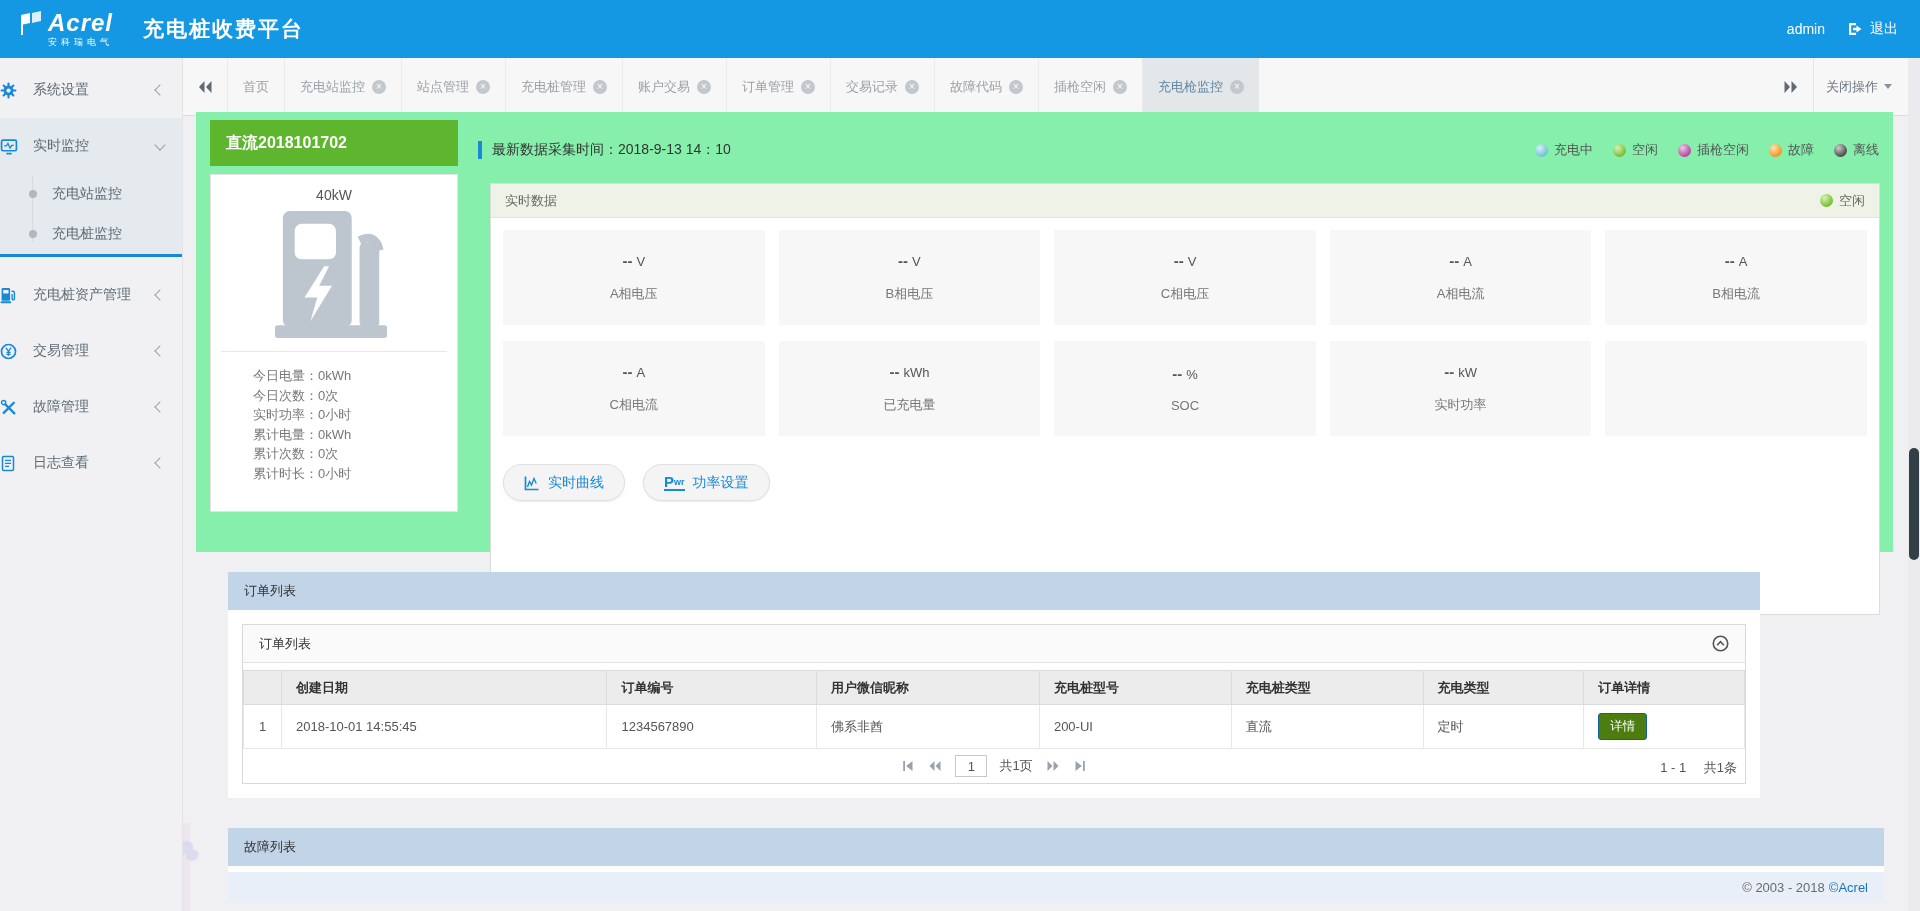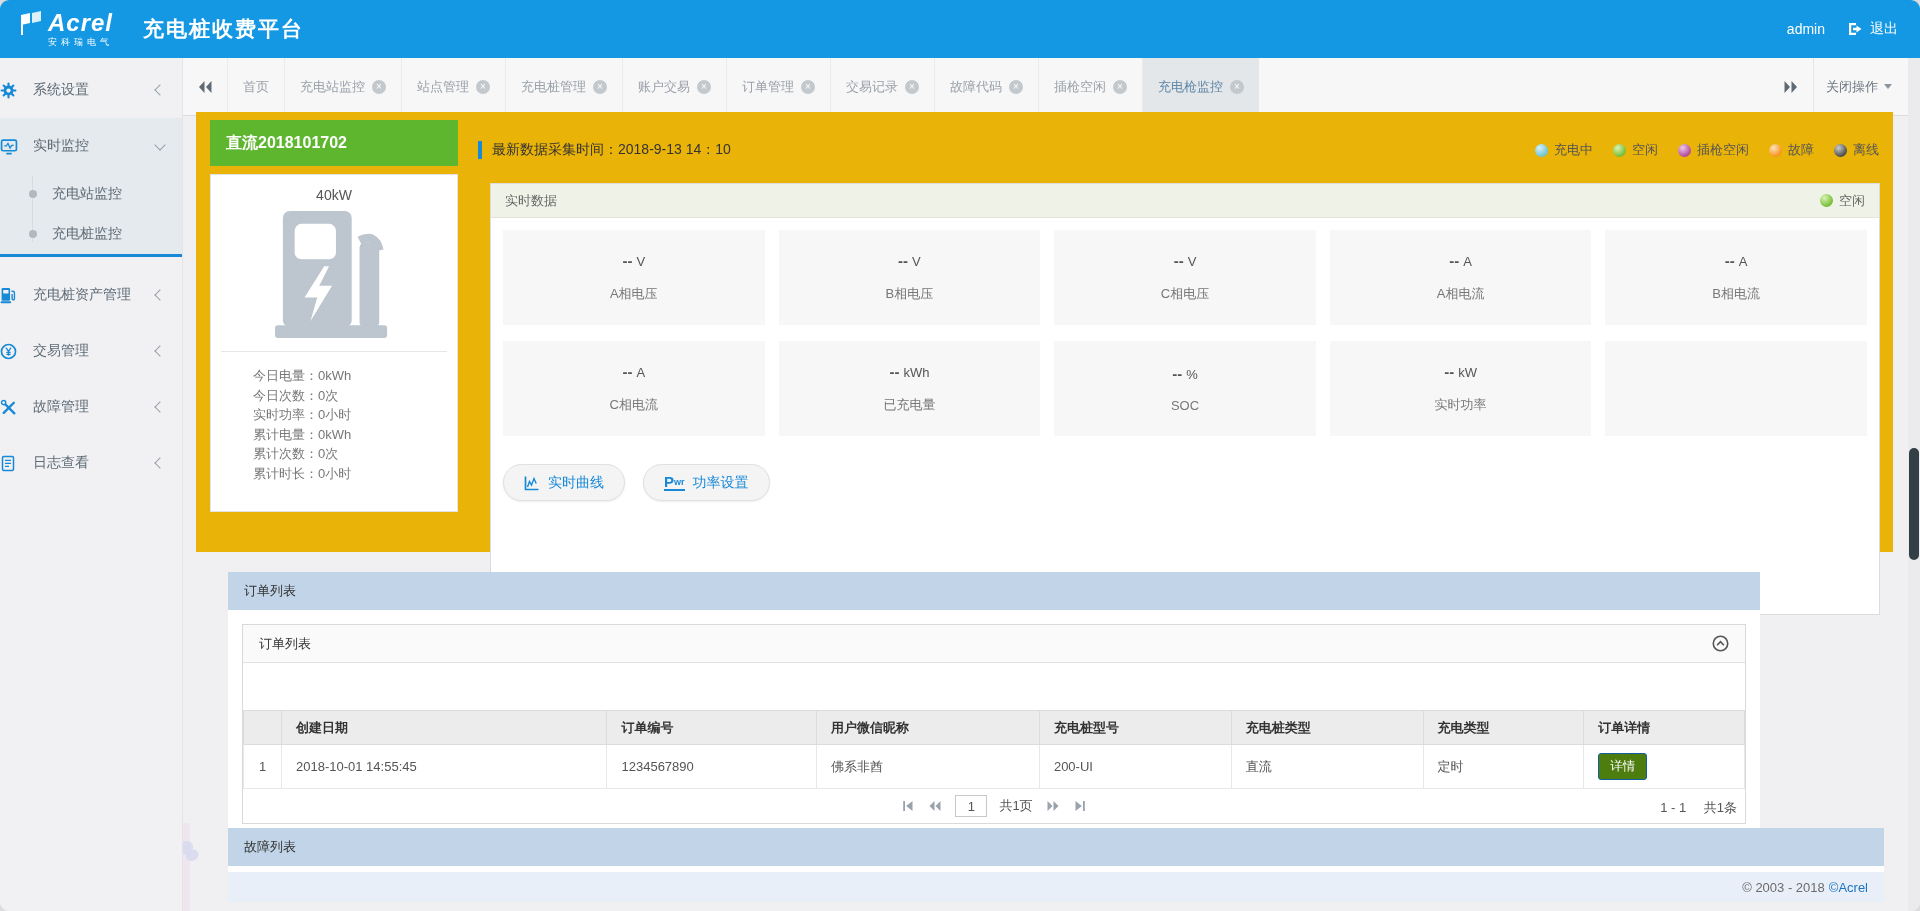--- a/index.html
+++ b/index.html
@@ -1,18 +1,18 @@
 <!DOCTYPE html>
 <html><head>
 <meta charset="utf-8">
 <style>
   * { margin:0; padding:0; box-sizing:border-box; }
   html,body { background:#dcdcdc; }
   body { font-family:"Liberation Sans","DejaVu Sans",sans-serif; }
-  .app { position:relative; width:1920px; height:911px; background:#f0eff1; overflow:hidden; margin:0 auto;border-radius:9px; }
+  .app { position:relative; width:1920px; height:911px; background:#f0eff1; overflow:hidden; margin:0 auto; }
 
   
   .top-header { position:absolute; left:0; top:0; width:1920px; height:58px; background:#1598e3; display:flex; align-items:center; color:#fff; }
   .logo-wrap { display:flex; align-items:center; margin-left:18px; }
   .logo-flag { width:26px; height:26px; margin-right:4px; margin-top:-10px; }
   .logo-texts { line-height:1; }
   .logo-main { font-size:24px; font-weight:bold; font-style:italic; letter-spacing:1px; }
   .logo-sub { font-size:9px; letter-spacing:4px; margin-top:3px; }
   .app-title { font-size:21px; font-weight:bold; margin-left:30px; letter-spacing:2px; }
   .header-right { margin-left:auto; display:flex; align-items:center; margin-right:22px; font-size:14px; }
@@ -39,21 +39,21 @@
   .tab-scroll-btn { width:44px; display:flex; align-items:center; justify-content:center; cursor:pointer; }
   .tab { display:flex; align-items:center; padding:0 15px; font-size:13px; color:#9aa1a8; border-left:1px solid #ebebeb; cursor:pointer; white-space:nowrap; }
   .tab:last-of-type { border-right:1px solid #ebebeb; }
   .tab.active { background:#e4e7ea; color:#5e86a6; }
   .tab-close { width:14px; height:14px; border-radius:50%; background:#c3c8cd; color:#fff; font-size:10px; line-height:13px; text-align:center; margin-left:7px; }
   .tabbar-right { margin-left:auto; display:flex; align-items:center; }
   .close-ops { display:flex; align-items:center; font-size:13px; color:#6b7680; padding:0 16px 0 12px; border-left:1px solid #e6e6e6; height:100%; cursor:pointer; }
   .caret-down { width:0; height:0; border-left:4px solid transparent; border-right:4px solid transparent; border-top:5px solid #8b949c; margin-left:6px; }
 
   
-  .panel1 { position:absolute; left:196px; top:112px; width:1697px; height:440px; background:#eab308; }
+  .panel1 { position:absolute; left:196px; top:112px; width:1697px; height:440px; background:#86efac; }
 
   .device-card { position:absolute; left:14px; top:8px; width:248px; }
   .device-card-header { height:46px; background:#5eb62e; color:#fff; font-size:16px; font-weight:bold; display:flex; align-items:center; padding-left:16px; }
   .device-card-body { margin-top:8px; border:1px solid #e3e3e3; background:#fff; height:338px; position:relative; }
   .power-rating { text-align:center; padding-top:12px; font-size:14px; color:#555; }
   .pile-icon-wrap { display:flex; justify-content:center; margin-top:8px; height:128px; }
   .card-divider { margin:12px 10px 0 10px; height:1px; background:#e7e7e7; }
   .stats { padding:14px 0 0 42px; }
   .stat-line { font-size:13px; color:#777; line-height:19.5px; }
 
@@ -85,21 +85,21 @@
   .pwr-glyph sub { font-size:9px; }
 
   
   .section-bar { height:38px; background:#c2d5e8; display:flex; align-items:center; padding-left:16px; font-size:13px; color:#333; }
   .order-section { position:absolute; left:228px; top:572px; width:1532px; }
   .order-body { background:#fff; padding:14px; }
   .inner-panel { border:1px solid #d9d9d9; }
   .inner-header { height:38px; background:#fafafa; border-bottom:1px solid #e3e3e3; display:flex; align-items:center; padding:0 16px; font-size:13px; color:#333; }
   .collapse-btn { margin-left:auto; cursor:pointer; display:inline-flex; }
   .table-wrap { padding:7px 0 0 0; }
-  table.order-table { width:100%; border-collapse:collapse;margin-top:40px; }
+  table.order-table { width:100%; border-collapse:collapse; }
   .order-table th { height:34px; background:#ececec; border:1px solid #dcdcdc; font-size:13px; color:#333; text-align:left; padding-left:14px; font-weight:bold; }
   .order-table td { height:44px; border:1px solid #e8e8e8; font-size:13px; color:#555; padding-left:14px; background:#fff; }
   .order-table td.idx { text-align:center; padding-left:0; width:38px; }
   .order-table th.idx { width:38px; padding-left:0; }
   .detail-btn { display:inline-block; padding:4px 11px; background:#4d7c0f; border:1px solid #135f9e; border-radius:3px; color:#fff; font-size:12.5px; cursor:pointer; }
   .pager { position:relative; height:34px; }
   .pager-center { position:absolute; left:0; right:0; top:0; bottom:0; display:flex; align-items:center; justify-content:center; gap:12px; }
   .pg-btn { display:inline-flex; cursor:pointer; }
   .pg-input { width:32px; height:22px; border:1px solid #c8c8c8; text-align:center; font-size:13px; color:#555; font-family:inherit; }
   .pg-label { font-size:13px; color:#555; }

